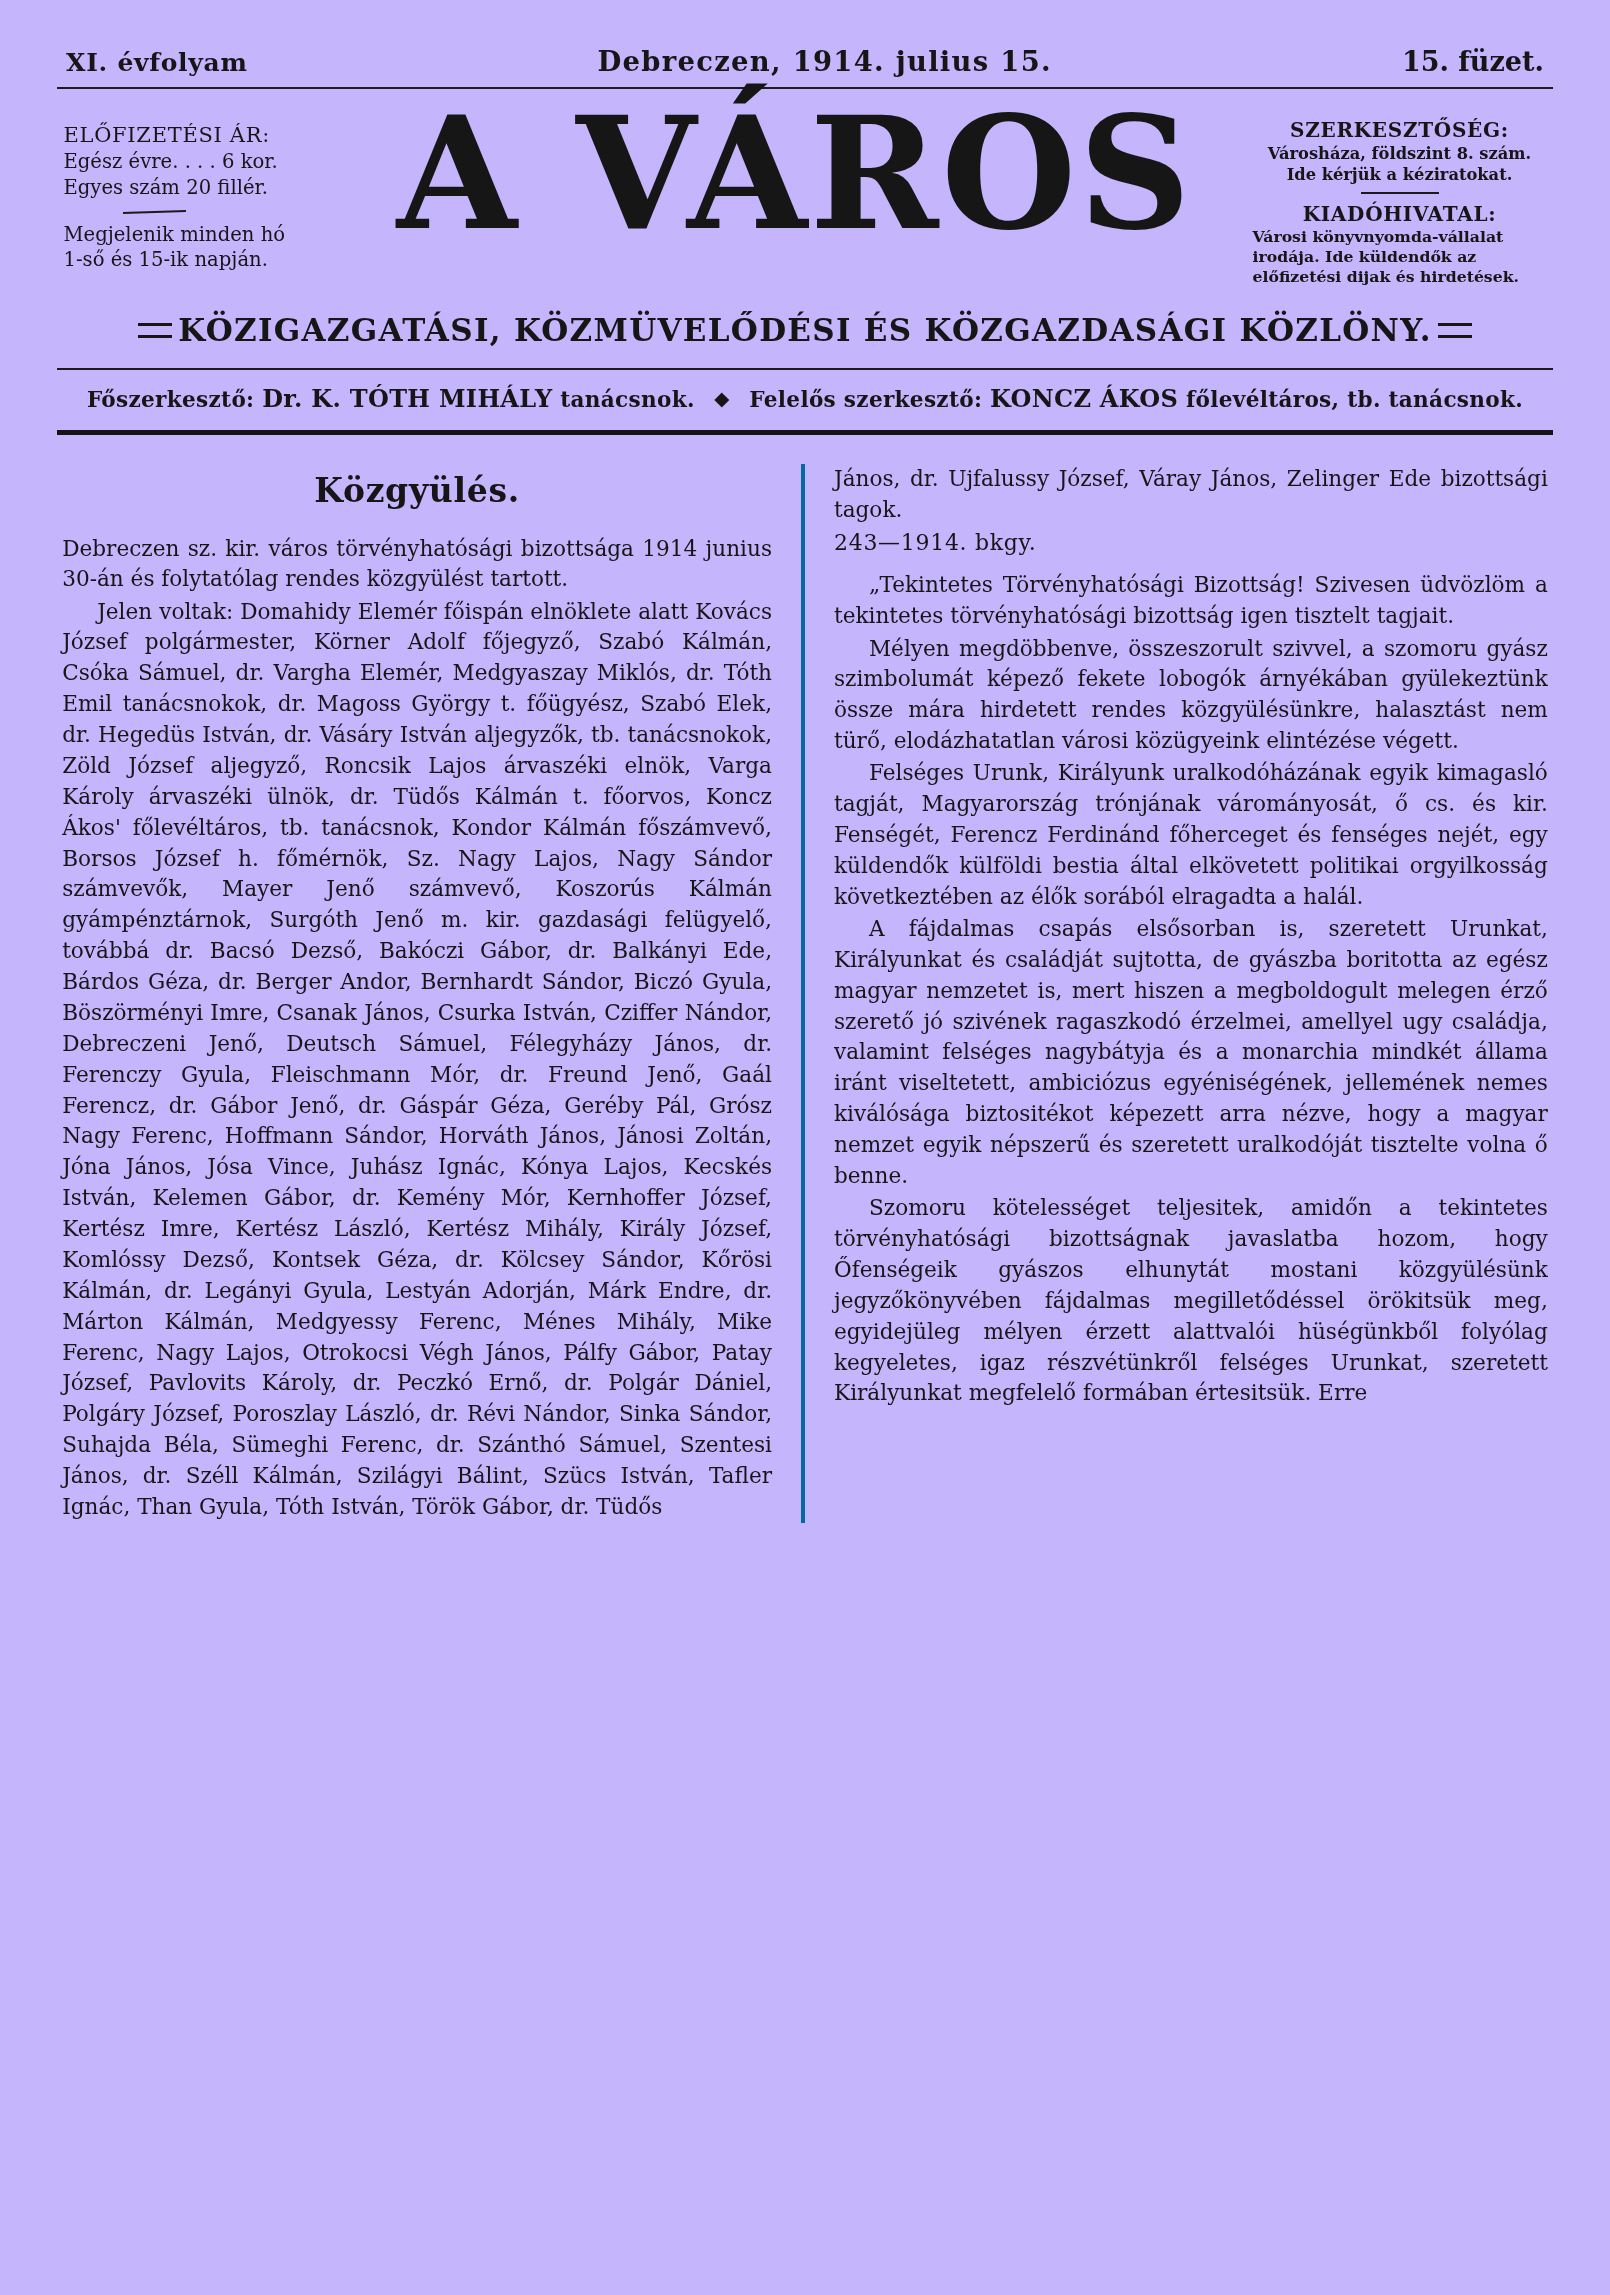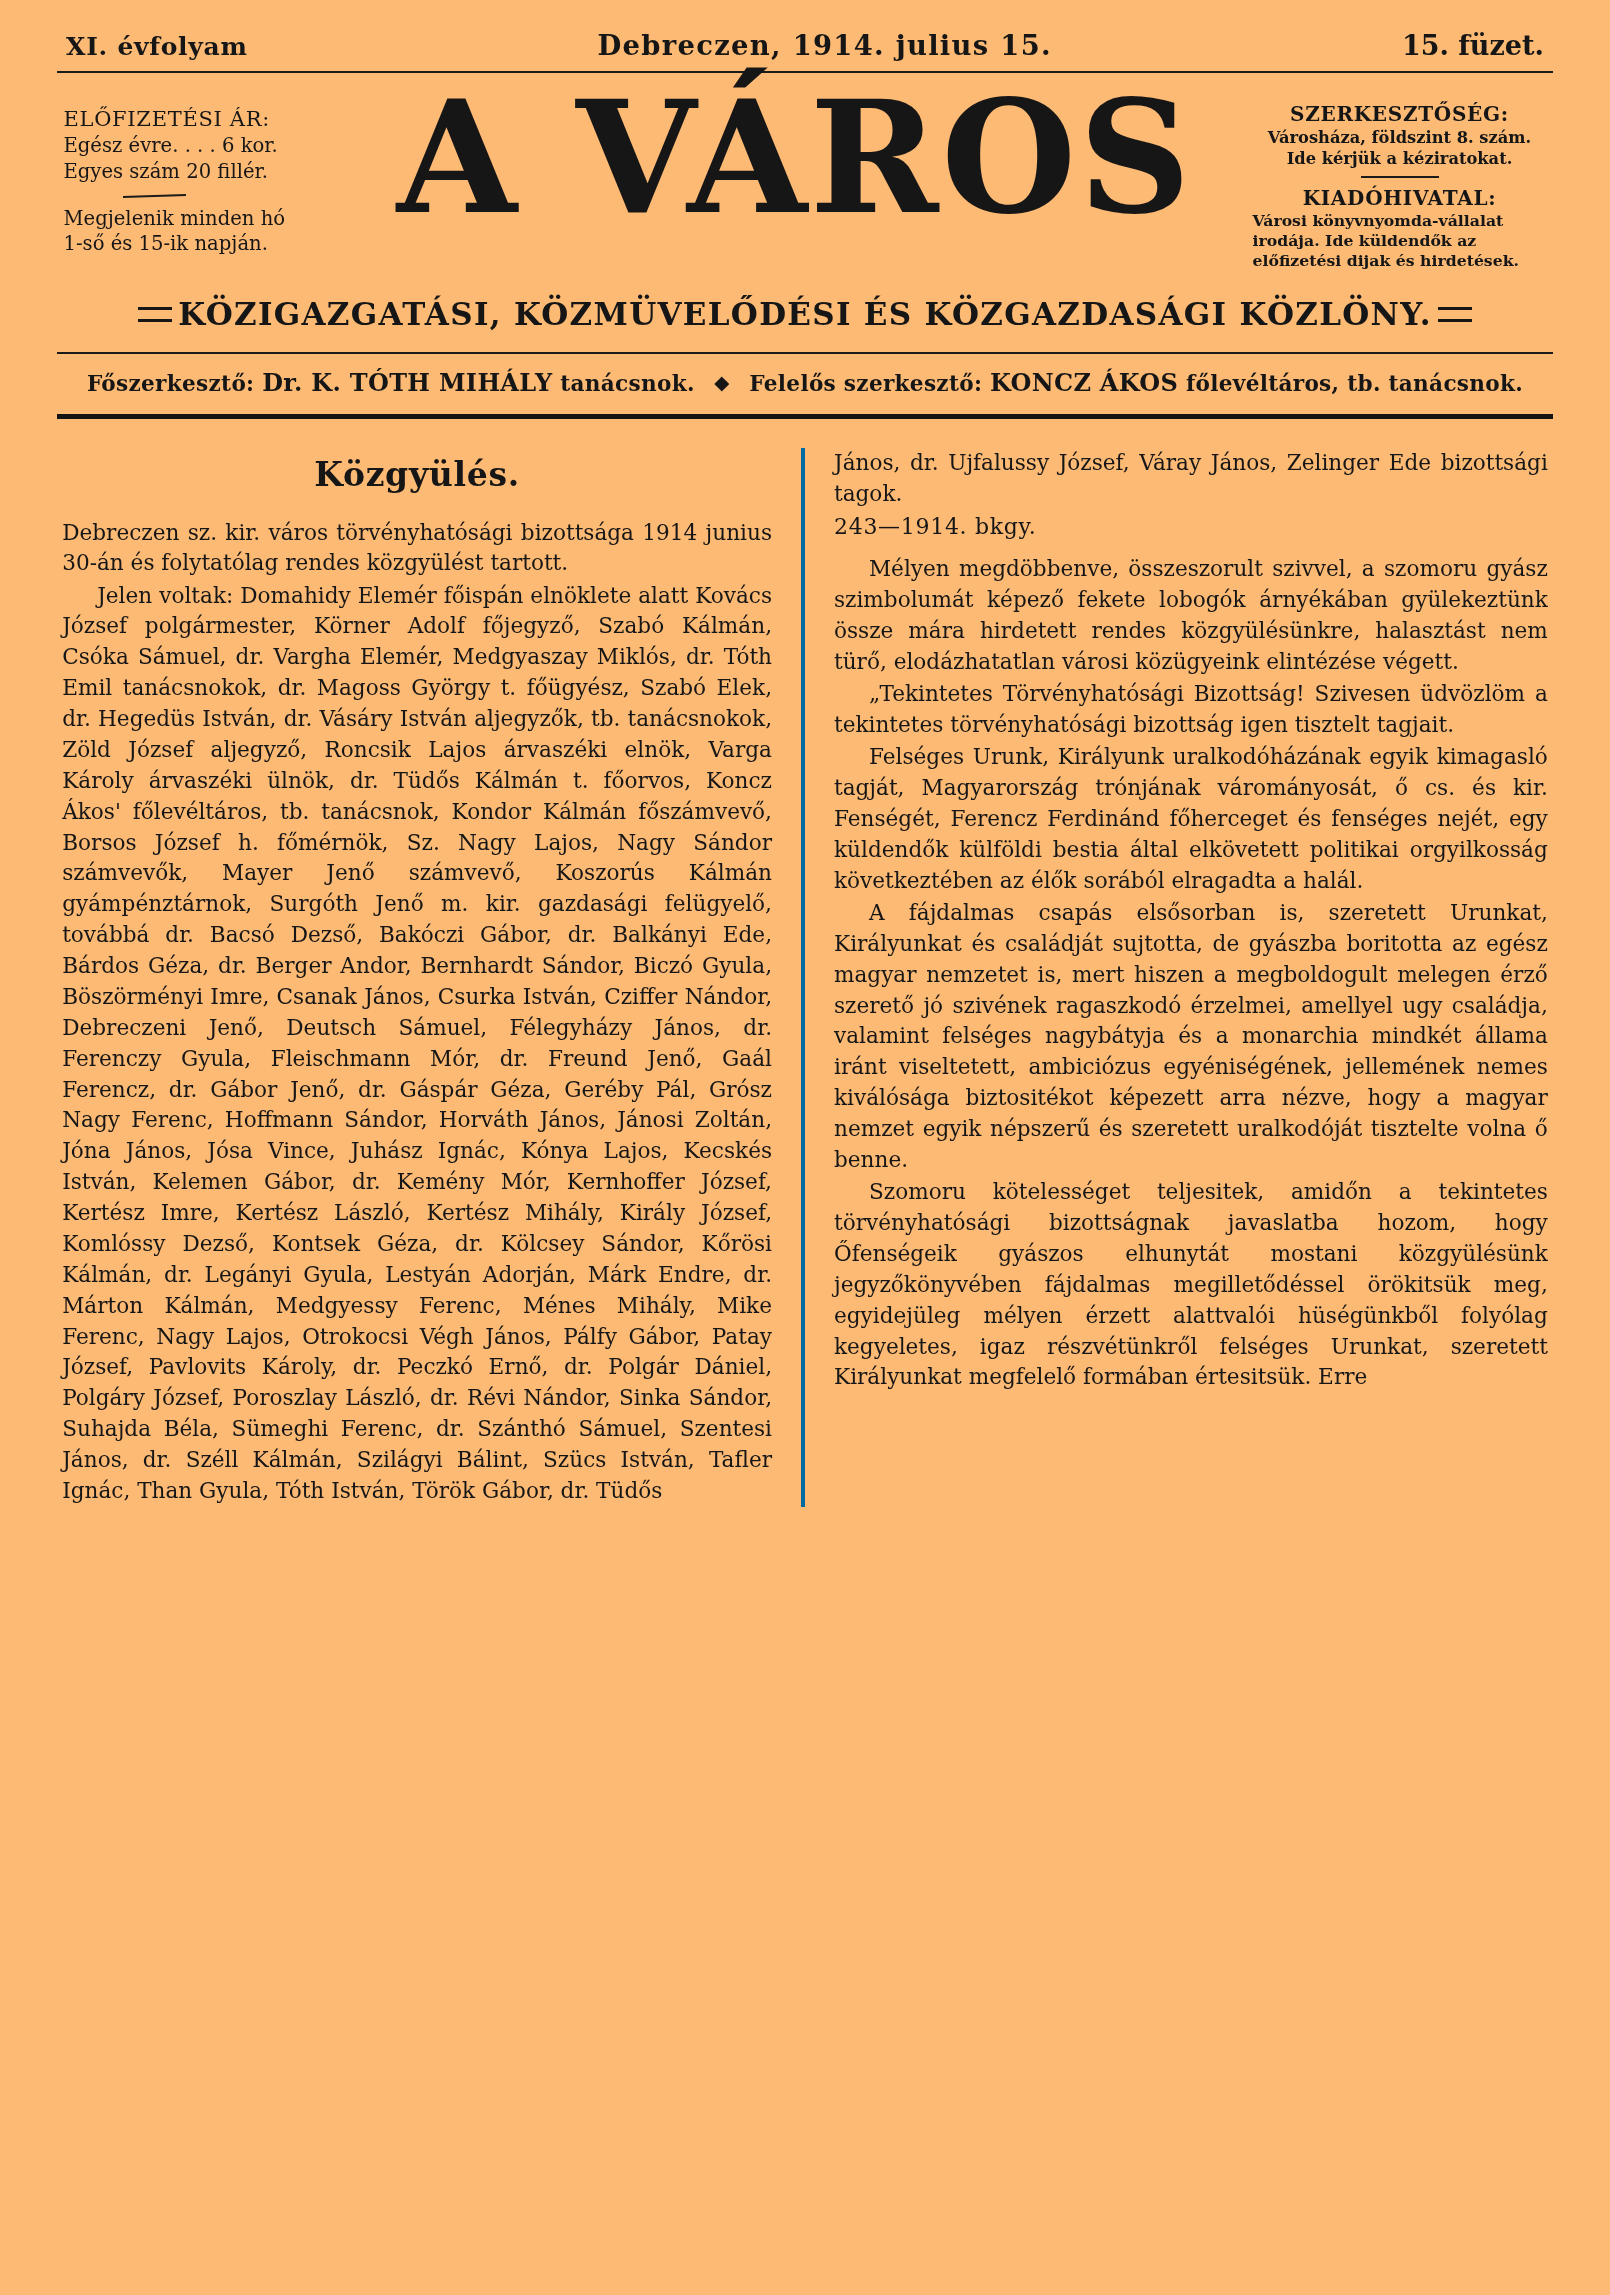--- a/index.html
+++ b/index.html
@@ -1,25 +1,25 @@
 <!DOCTYPE html>
 <html style="font-size:10.4px"><head>
 <meta charset="utf-8">
 <style>
   html, body { margin: 0; padding: 0; background: #d8d5cd; }
   .page {
     position: relative;
     width: 1610px;
     min-height: 2295px;
     margin: 0 auto;
-    background: #fdba74;
+    background: #c4b5fd;
     color: #161616;
     font-family: "DejaVu Serif", "Liberation Serif", serif;
     box-sizing: border-box;
-    padding: 7px 57px 39px 57px;
+    padding: 23px 57px 39px 57px;
   }
 
   
   .header-row {
     display: flex;
     justify-content: space-between;
     align-items: flex-end;
     padding: 22px 9.1px 10.4px 9.1px;
     font-weight: bold;
   }
@@ -204,22 +204,22 @@
 
     <div class="col col-left">
       <div class="article-heading">Közgyülés.</div>
       <p class="para noindent">Debreczen sz. kir. város törvényhatósági bizottsága 1914 junius 30-án és folytatólag rendes közgyülést tartott.</p>
       <p class="para">Jelen voltak: Domahidy Elemér főispán elnöklete alatt Kovács József polgármester, Körner Adolf főjegyző, Szabó Kálmán, Csóka Sámuel, dr. Vargha Elemér, Medgyaszay Miklós, dr. Tóth Emil tanácsnokok, dr. Magoss György t. főügyész, Szabó Elek, dr. Hegedüs István, dr. Vásáry István aljegyzők, tb. tanácsnokok, Zöld József aljegyző, Roncsik Lajos árvaszéki elnök, Varga Károly árvaszéki ülnök, dr. Tüdős Kálmán t. főorvos, Koncz Ákos' főlevéltáros, tb. tanácsnok, Kondor Kálmán főszámvevő, Borsos József h. főmérnök, Sz. Nagy Lajos, Nagy Sándor számvevők, Mayer Jenő számvevő, Koszorús Kálmán gyámpénztárnok, Surgóth Jenő m. kir. gazdasági felügyelő, továbbá dr. Bacsó Dezső, Bakóczi Gábor, dr. Balkányi Ede, Bárdos Géza, dr. Berger Andor, Bernhardt Sándor, Biczó Gyula, Böszörményi Imre, Csanak János, Csurka István, Cziffer Nándor, Debreczeni Jenő, Deutsch Sámuel, Félegyházy János, dr. Ferenczy Gyula, Fleischmann Mór, dr. Freund Jenő, Gaál Ferencz, dr. Gábor Jenő, dr. Gáspár Géza, Geréby Pál, Grósz Nagy Ferenc, Hoffmann Sándor, Horváth János, Jánosi Zoltán, Jóna János, Jósa Vince, Juhász Ignác, Kónya Lajos, Kecskés István, Kelemen Gábor, dr. Kemény Mór, Kernhoffer József, Kertész Imre, Kertész László, Kertész Mihály, Király József, Komlóssy Dezső, Kontsek Géza, dr. Kölcsey Sándor, Kőrösi Kálmán, dr. Legányi Gyula, Lestyán Adorján, Márk Endre, dr. Márton Kálmán, Medgyessy Ferenc, Ménes Mihály, Mike Ferenc, Nagy Lajos, Otrokocsi Végh János, Pálfy Gábor, Patay József, Pavlovits Károly, dr. Peczkó Ernő, dr. Polgár Dániel, Polgáry József, Poroszlay László, dr. Révi Nándor, Sinka Sándor, Suhajda Béla, Sümeghi Ferenc, dr. Szánthó Sámuel, Szentesi János, dr. Széll Kálmán, Szilágyi Bálint, Szücs István, Tafler Ignác, Than Gyula, Tóth István, Török Gábor, dr. Tüdős</p>
     </div>
 
     <div class="col col-right">
       <p class="para noindent">János, dr. Ujfalussy József, Váray János, Zelinger Ede bizottsági tagok.</p>
       <p class="para record-number">243—1914. bkgy.</p>
+      <p class="para">„Tekintetes Törvényhatósági Bizottság! Szivesen üdvözlöm a tekintetes törvényhatósági bizottság igen tisztelt tagjait.</p>
       <p class="para">Mélyen megdöbbenve, összeszorult szivvel, a szomoru gyász szimbolumát képező fekete lobogók árnyékában gyülekeztünk össze mára hirdetett rendes közgyülésünkre, halasztást nem türő, elodázhatatlan városi közügyeink elintézése végett.</p>
-      <p class="para">„Tekintetes Törvényhatósági Bizottság! Szivesen üdvözlöm a tekintetes törvényhatósági bizottság igen tisztelt tagjait.</p>
       <p class="para">Felséges Urunk, Királyunk uralkodóházának egyik kimagasló tagját, Magyarország trónjának várományosát, ő cs. és kir. Fenségét, Ferencz Ferdinánd főherceget és fenséges nejét, egy küldendők külföldi bestia által elkövetett politikai orgyilkosság következtében az élők sorából elragadta a halál.</p>
       <p class="para">A fájdalmas csapás elsősorban is, szeretett Urunkat, Királyunkat és családját sujtotta, de gyászba boritotta az egész magyar nemzetet is, mert hiszen a megboldogult melegen érző szerető jó szivének ragaszkodó érzelmei, amellyel ugy családja, valamint felséges nagybátyja és a monarchia mindkét állama iránt viseltetett, ambiciózus egyéniségének, jellemének nemes kiválósága biztositékot képezett arra nézve, hogy a magyar nemzet egyik népszerű és szeretett uralkodóját tisztelte volna ő benne.</p>
       <p class="para">Szomoru kötelességet teljesitek, amidőn a tekintetes törvényhatósági bizottságnak javaslatba hozom, hogy Őfenségeik gyászos elhunytát mostani közgyülésünk jegyzőkönyvében fájdalmas megilletődéssel örökitsük meg, egyidejüleg mélyen érzett alattvalói hüségünkből folyólag kegyeletes, igaz részvétünkről felséges Urunkat, szeretett Királyunkat megfelelő formában értesitsük. Erre</p>
     </div>
 
   </div>
 
 </div>
 
 

